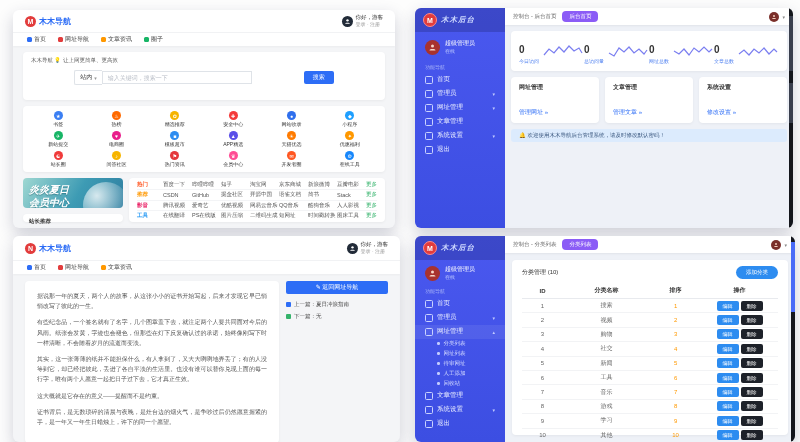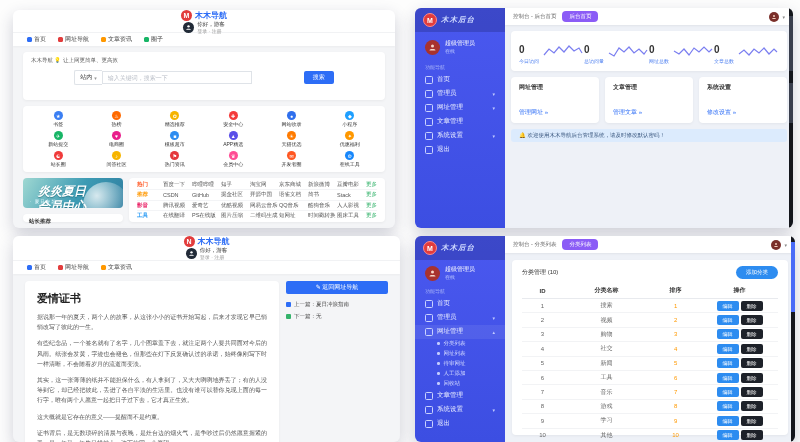--- a/index.html
+++ b/index.html
@@ -4,21 +4,21 @@
 <style>
   html,body{margin:0;padding:0;background:#fdfdfd;font-family:"Liberation Sans","DejaVu Sans",sans-serif;}
   #stage{position:relative;width:800px;height:442px;overflow:hidden;background:#fdfdfd;}
   .panel{position:absolute;background:#f4f5f7;border-radius:6px;box-shadow:0 6px 16px rgba(40,45,80,.22);overflow:hidden;}
   #tl{left:13px;top:10px;width:382px;height:218px;}
   #tr{left:415px;top:8px;width:378px;height:220px;}
   #bl{left:13px;top:236px;width:387px;height:206px;}
   #br{left:415px;top:236px;width:380px;height:206px;}
 
   
-  .site-head{height:22px;background:#fff;display:flex;align-items:center;justify-content:space-between;padding:0 12px;flex-direction:column;}
+  .site-head{height:22px;background:#fff;display:flex;align-items:center;justify-content:space-between;padding:0 12px;}
   .logo{display:flex;align-items:center;gap:3px;}
   .logo-ico{width:11px;height:11px;border-radius:50%;background:#e23c3c;color:#fff;font-size:7px;font-weight:bold;display:flex;align-items:center;justify-content:center;}
   .logo-txt{color:#2d6df6;font-size:8px;font-weight:bold;}
   .userbox{display:flex;align-items:center;gap:3px;}
   .ava{width:11px;height:11px;border-radius:50%;background:#222b38;display:flex;align-items:center;justify-content:center;flex:none;}
   .ava svg{width:7px;height:7px;fill:#fff;}
   .u2{display:flex;flex-direction:column;line-height:1.25;}
   .u2 .n{font-size:5.5px;color:#333;}
   .u2 .s{font-size:5px;color:#999;}
   .site-nav{height:13px;background:#fff;border-top:1px solid #f1f2f4;box-shadow:0 1px 2px rgba(0,0,0,.04);display:flex;align-items:center;gap:12px;padding:0 14px;}
@@ -37,21 +37,21 @@
   .sinput::placeholder{color:#b9bec7;}
   .sbtn{width:30px;height:13px;margin-left:52px;background:#2d6df6;color:#fff;border:none;border-radius:2px;font-size:6px;cursor:pointer;}
   .grid-card{height:60px;display:grid;grid-template-columns:repeat(6,1fr);grid-template-rows:repeat(3,1fr);padding:3px 6px;}
   .app{display:flex;flex-direction:column;align-items:center;justify-content:center;gap:1px;cursor:pointer;}
   .app-ico{width:9px;height:9px;border-radius:50%;color:#fff;font-size:5px;display:flex;align-items:center;justify-content:center;}
   .app-lb{font-size:5px;color:#333;white-space:nowrap;}
   .tl-bottom{display:flex;gap:6px;flex:1;min-height:0;}
   .tl-left{width:100px;flex:none;display:flex;flex-direction:column;gap:6px;}
   .banner{height:40px;border-radius:4px;background:linear-gradient(120deg,#9fd8d2,#3d9bb4 55%,#2f7ea0);position:relative;overflow:hidden;}
   .banner .wave{position:absolute;right:-6px;top:4px;width:46px;height:46px;border-radius:50%;background:radial-gradient(circle at 30% 30%,#ffffffcc,#ffffff22 60%,transparent 70%);}
-  .banner .t{position:absolute;left:15px;top:6px;color:#fff;font-family:"Liberation Serif","DejaVu Serif",serif;font-style:italic;font-weight:bold;font-size:12px;line-height:1.25;text-shadow:0 1px 1px rgba(0,60,70,.4);}
+  .banner .t{position:absolute;left:6px;top:6px;color:#fff;font-family:"Liberation Serif","DejaVu Serif",serif;font-style:italic;font-weight:bold;font-size:10px;line-height:1.25;text-shadow:0 1px 1px rgba(0,60,70,.4);}
   .banner .sub{position:absolute;left:7px;bottom:4px;color:#eafbff;font-size:4.5px;letter-spacing:1px;}
   .reco-card{flex:1;padding:4px 6px;min-height:0;}
   .reco-title{font-size:5.5px;color:#333;font-weight:bold;border-bottom:1px solid #f0f1f3;padding-bottom:3px;}
   .links-card{flex:1;padding:2px 8px;display:flex;flex-direction:column;}
   .link-row{display:flex;align-items:center;flex:1;border-bottom:1px solid #f3f4f6;gap:0;}
   .link-row:last-child{border-bottom:none;}
   .ltag{font-size:5.5px;font-weight:bold;width:26px;flex:none;}
   .llink{font-size:5.5px;color:#555;flex:1;white-space:nowrap;overflow:hidden;cursor:pointer;}
   .lmore{font-size:5.5px;color:#34b36b;flex:none;cursor:pointer;}
 
@@ -451,21 +451,20 @@
           <span class="nav-dot" style="background: rgb(226, 60, 60);"></span>
           <span>网址导航</span>
         </span>
       <span class="nav-it">
           <span class="nav-dot" style="background: rgb(255, 152, 0);"></span>
           <span>文章资讯</span>
         </span>
     </div>
     <div class="bl-body">
       <div class="art-card">
-        <h1 class="art-title">爱情证书</h1>
         <p class="art-p">据说那一年的夏天，两个人的故事，从这张小小的证书开始写起，后来才发现它早已悄悄改写了彼此的一生。</p>
         <p class="art-p">有些纪念品，一个签名就有了名字，几个图章盖下去，就注定两个人要共同面对今后的风雨。纸张会发黄，字迹也会褪色，但那些在灯下反复确认过的承诺，始终像刚写下时一样清晰，不会随着岁月的流逝而变淡。</p>
         <p class="art-p">其实，这一张薄薄的纸并不能担保什么，有人拿到了，又大大咧咧地弄丢了；有的人没等到它，却已经把彼此，丢进了各自平淡的生活里。也没有谁可以替你兑现上面的每一行字，唯有两个人愿意一起把日子过下去，它才真正生效。</p>
         <p class="art-p">这大概就是它存在的意义——提醒而不是约束。</p>
         <p class="art-p">证书背后，是无数琐碎的清晨与夜晚，是灶台边的烟火气，是争吵过后仍然愿意握紧的手，是一年又一年生日蜡烛上，许下的同一个愿望。</p>
 
       </div>
       <div class="bl-side">
         <button class="back-btn">✎ 返回网址导航</button>
         <div class="bl-list">

